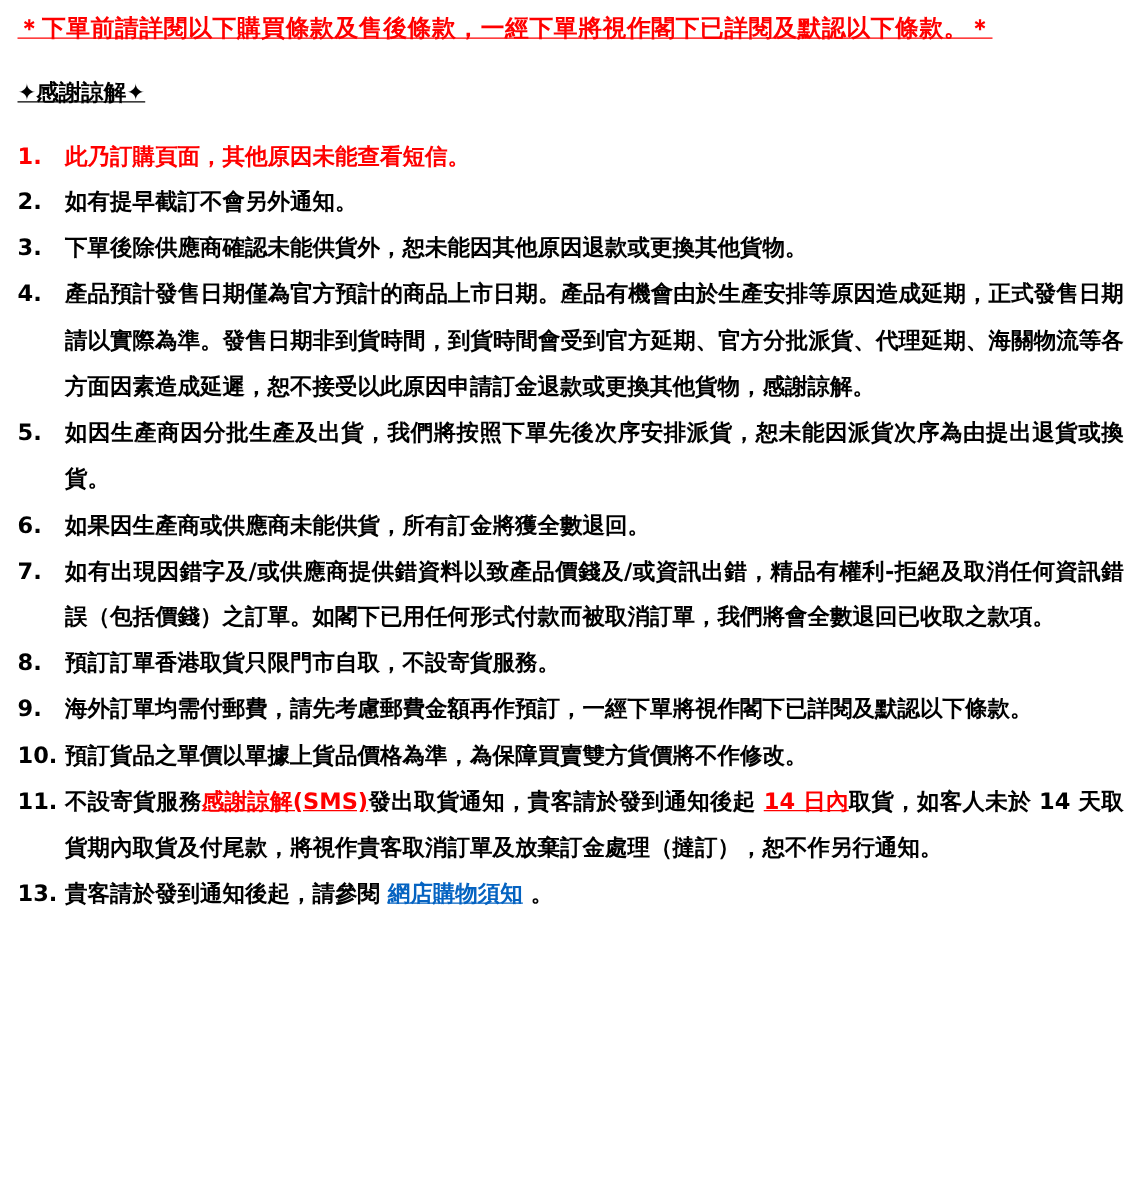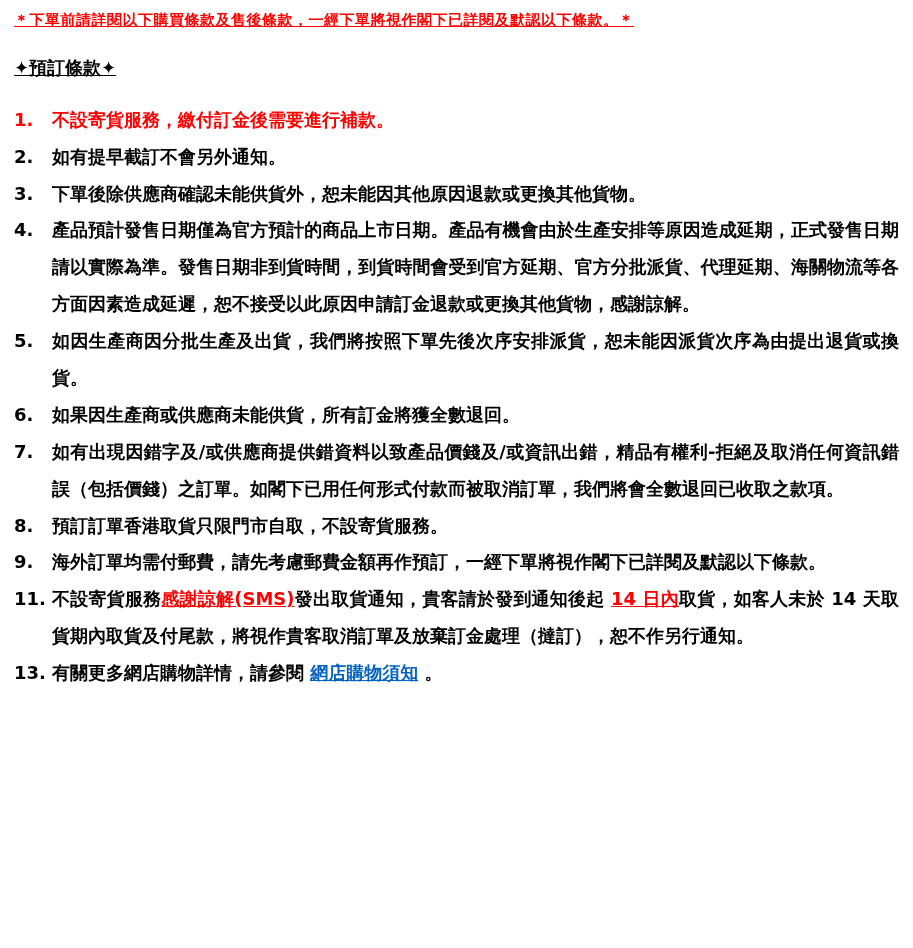--- a/index.html
+++ b/index.html
@@ -20,21 +20,21 @@
     color: var(--text-black);
   }
   .doc {
     width: 913px;
     min-height: 948px;
     padding: 10px 14px 12px 14px;
   }
   .title {
     color: var(--red);
     text-decoration: underline;
-    font-size: 15px;
+    font-size: 19px;
     line-height: 1.45;
     margin-bottom: 24px;
     letter-spacing: 0.5px;
   }
   .section-header {
     color: var(--text-black);
     text-decoration: underline;
     font-size: 18px;
     margin-bottom: 22px;
   }
@@ -63,25 +63,25 @@
   a.seg.link {
     color: var(--link-blue);
     cursor: pointer;
   }
 </style>
 </head>
 <body>
 
 <div class="doc">
   <div class="title">＊下單前請詳閱以下購買條款及售後條款，一經下單將視作閣下已詳閱及默認以下條款。＊</div>
-  <div class="section-header">✦預訂條款✦</div>
+  <div class="section-header">✦感謝諒解✦</div>
   <div class="terms">
       <div class="term">
         <span class="num red">1.</span>
-        <span class="body"><span class="seg red">不設寄貨服務，繳付訂金後需要進行補款。</span></span>
+        <span class="body"><span class="seg red">此乃訂購頁面，其他原因未能查看短信。</span></span>
       </div>
       <div class="term">
         <span class="num">2.</span>
         <span class="body"><span class="seg plain">如有提早截訂不會另外通知。</span></span>
       </div>
       <div class="term">
         <span class="num">3.</span>
         <span class="body"><span class="seg plain">下單後除供應商確認未能供貨外，恕未能因其他原因退款或更換其他貨物。</span></span>
       </div>
       <div class="term">
@@ -102,21 +102,25 @@
       </div>
       <div class="term">
         <span class="num">8.</span>
         <span class="body"><span class="seg plain">預訂訂單香港取貨只限門市自取，不設寄貨服務。</span></span>
       </div>
       <div class="term">
         <span class="num">9.</span>
         <span class="body"><span class="seg plain">海外訂單均需付郵費，請先考慮郵費金額再作預訂，一經下單將視作閣下已詳閱及默認以下條款。</span></span>
       </div>
       <div class="term">
+        <span class="num">10.</span>
+        <span class="body"><span class="seg plain">預訂貨品之單價以單據上貨品價格為準，為保障買賣雙方貨價將不作修改。</span></span>
+      </div>
+      <div class="term">
         <span class="num">11.</span>
         <span class="body"><span class="seg plain">不設寄貨服務</span><span class="seg red-underline">感謝諒解(SMS)</span><span class="seg plain">發出取貨通知，貴客請於發到通知後起 </span><span class="seg red-underline">14 日內</span><span class="seg plain">取貨，如客人未於 14 天取貨期內取貨及付尾款，將視作貴客取消訂單及放棄訂金處理（撻訂），恕不作另行通知。</span></span>
       </div>
       <div class="term">
         <span class="num">13.</span>
-        <span class="body"><span class="seg plain">有關更多網店購物詳情，請參閱 </span><a href="#" class="seg link">網店購物須知</a><span class="seg plain"> 。</span></span>
+        <span class="body"><span class="seg plain">貴客請於發到通知後起，請參閱 </span><a href="#" class="seg link">網店購物須知</a><span class="seg plain"> 。</span></span>
       </div>
     </div>
 </div>
 
 </body></html>

